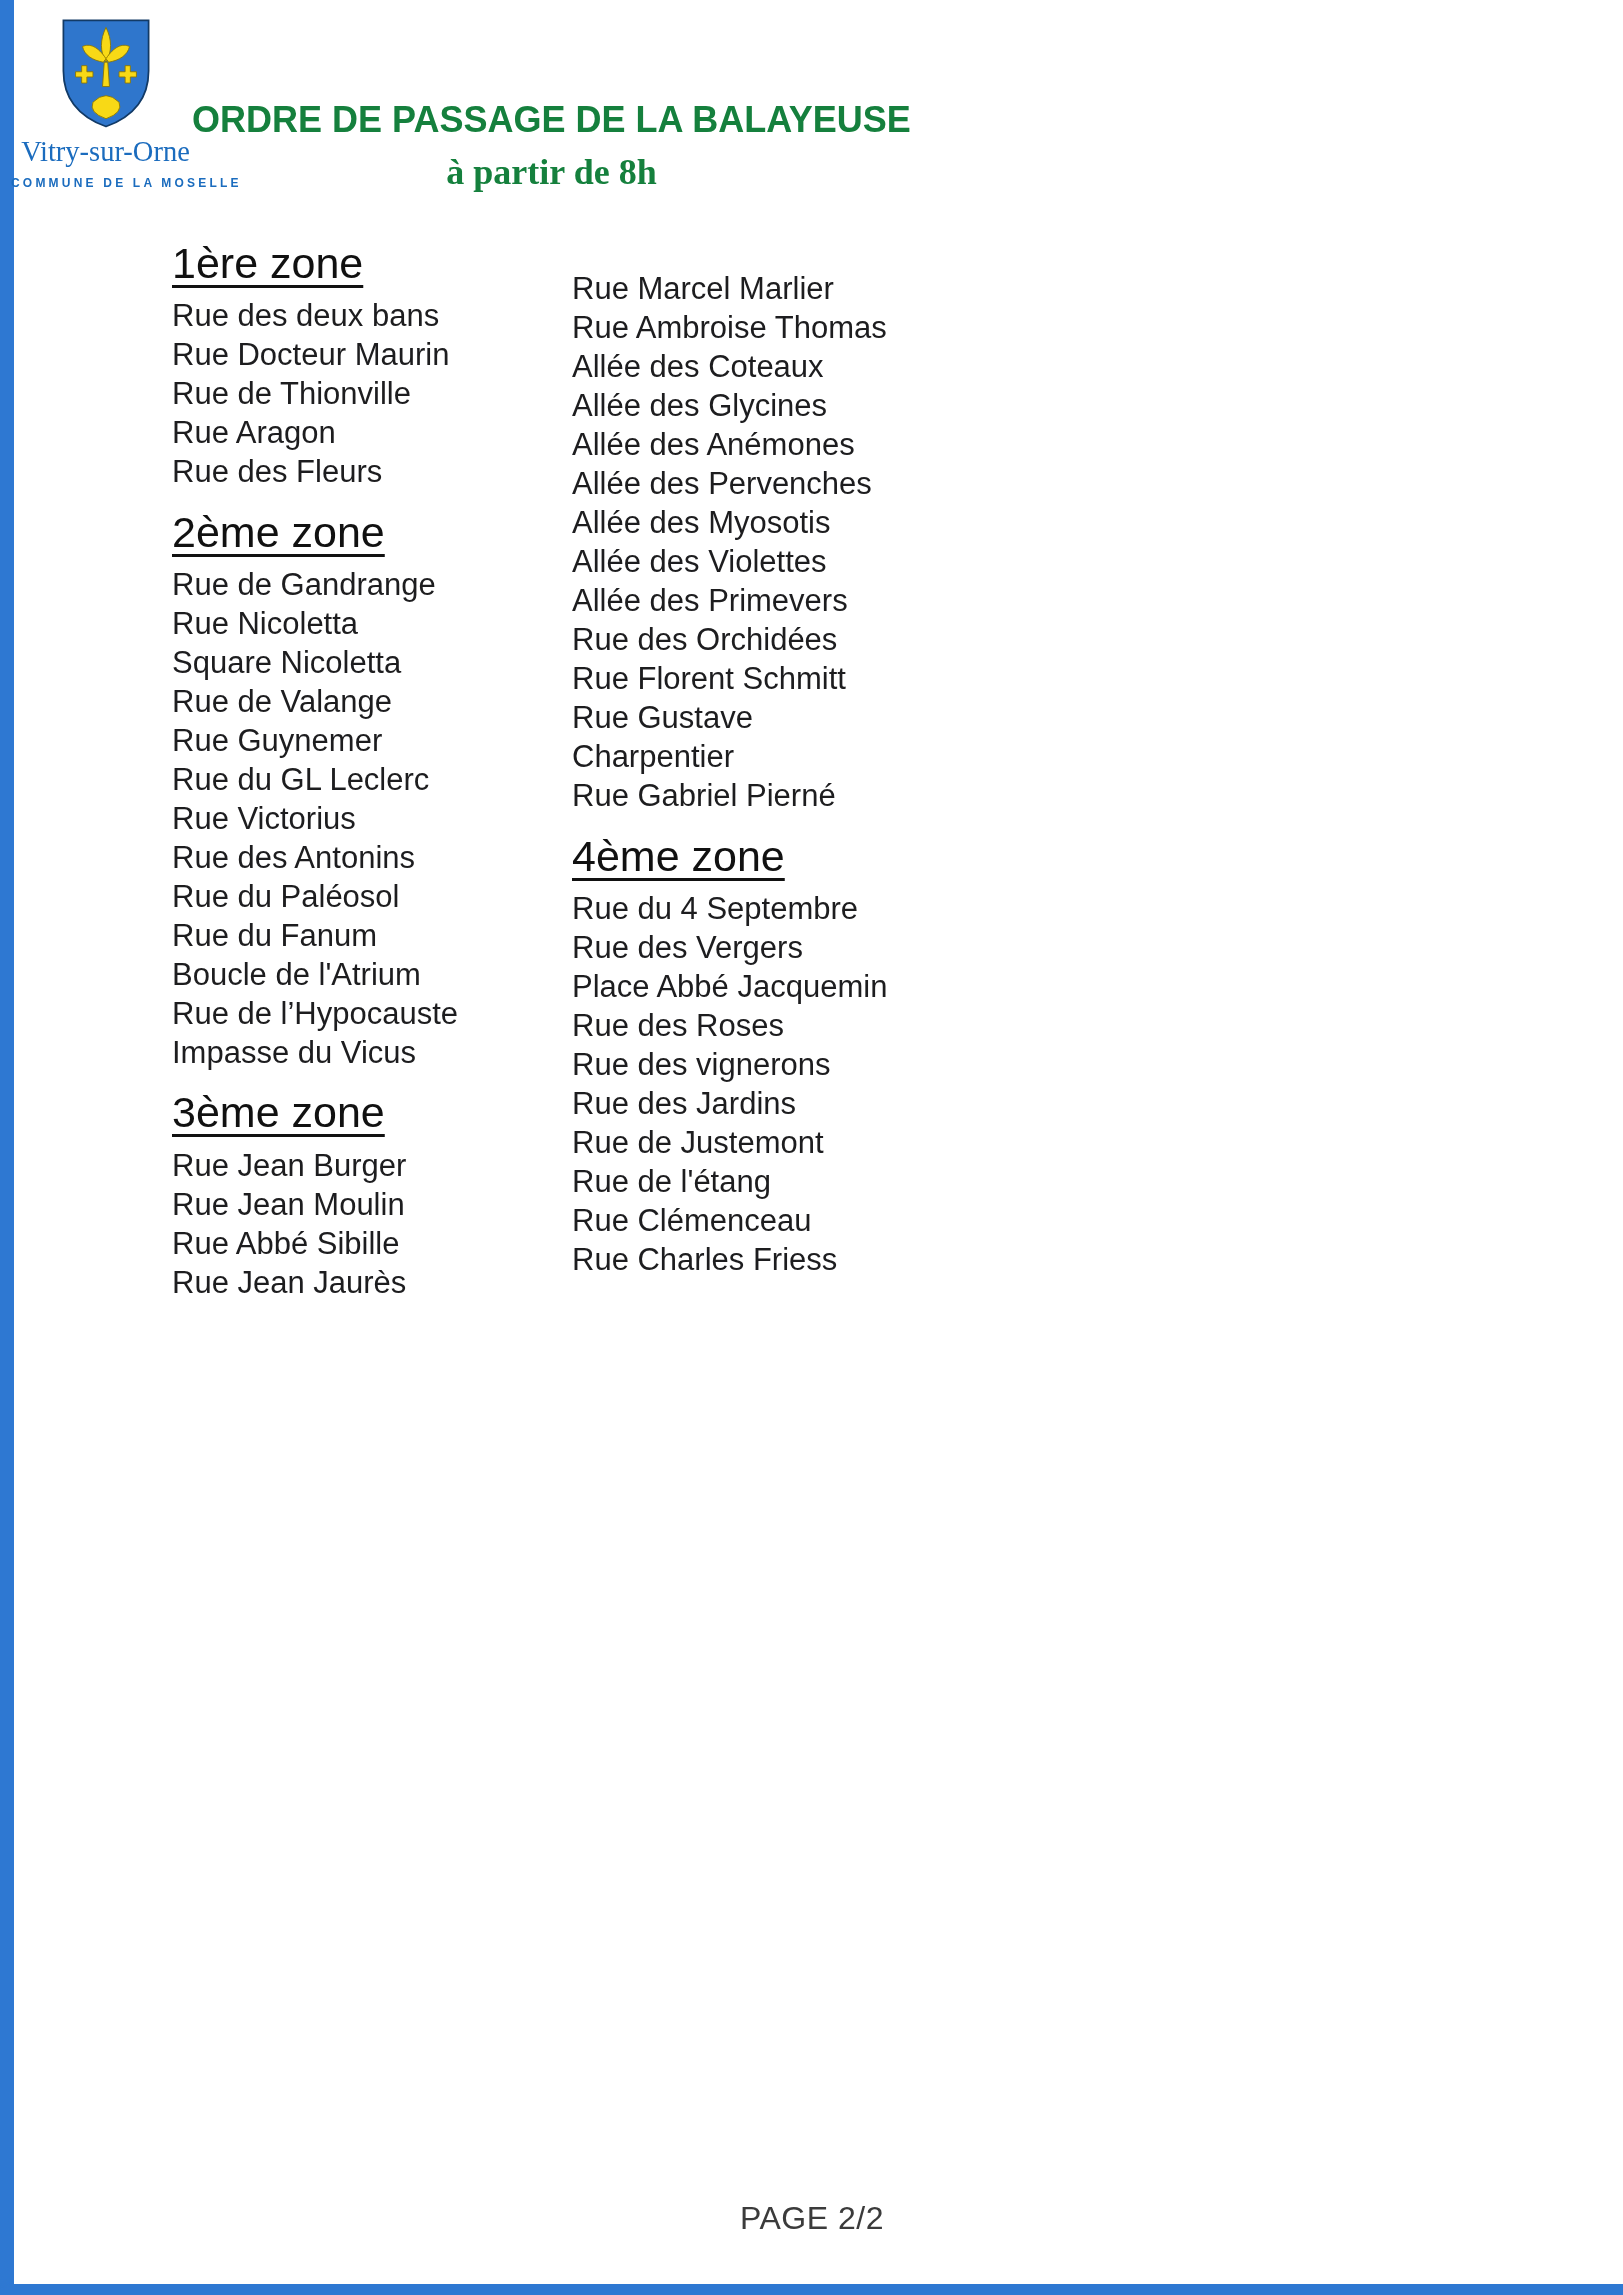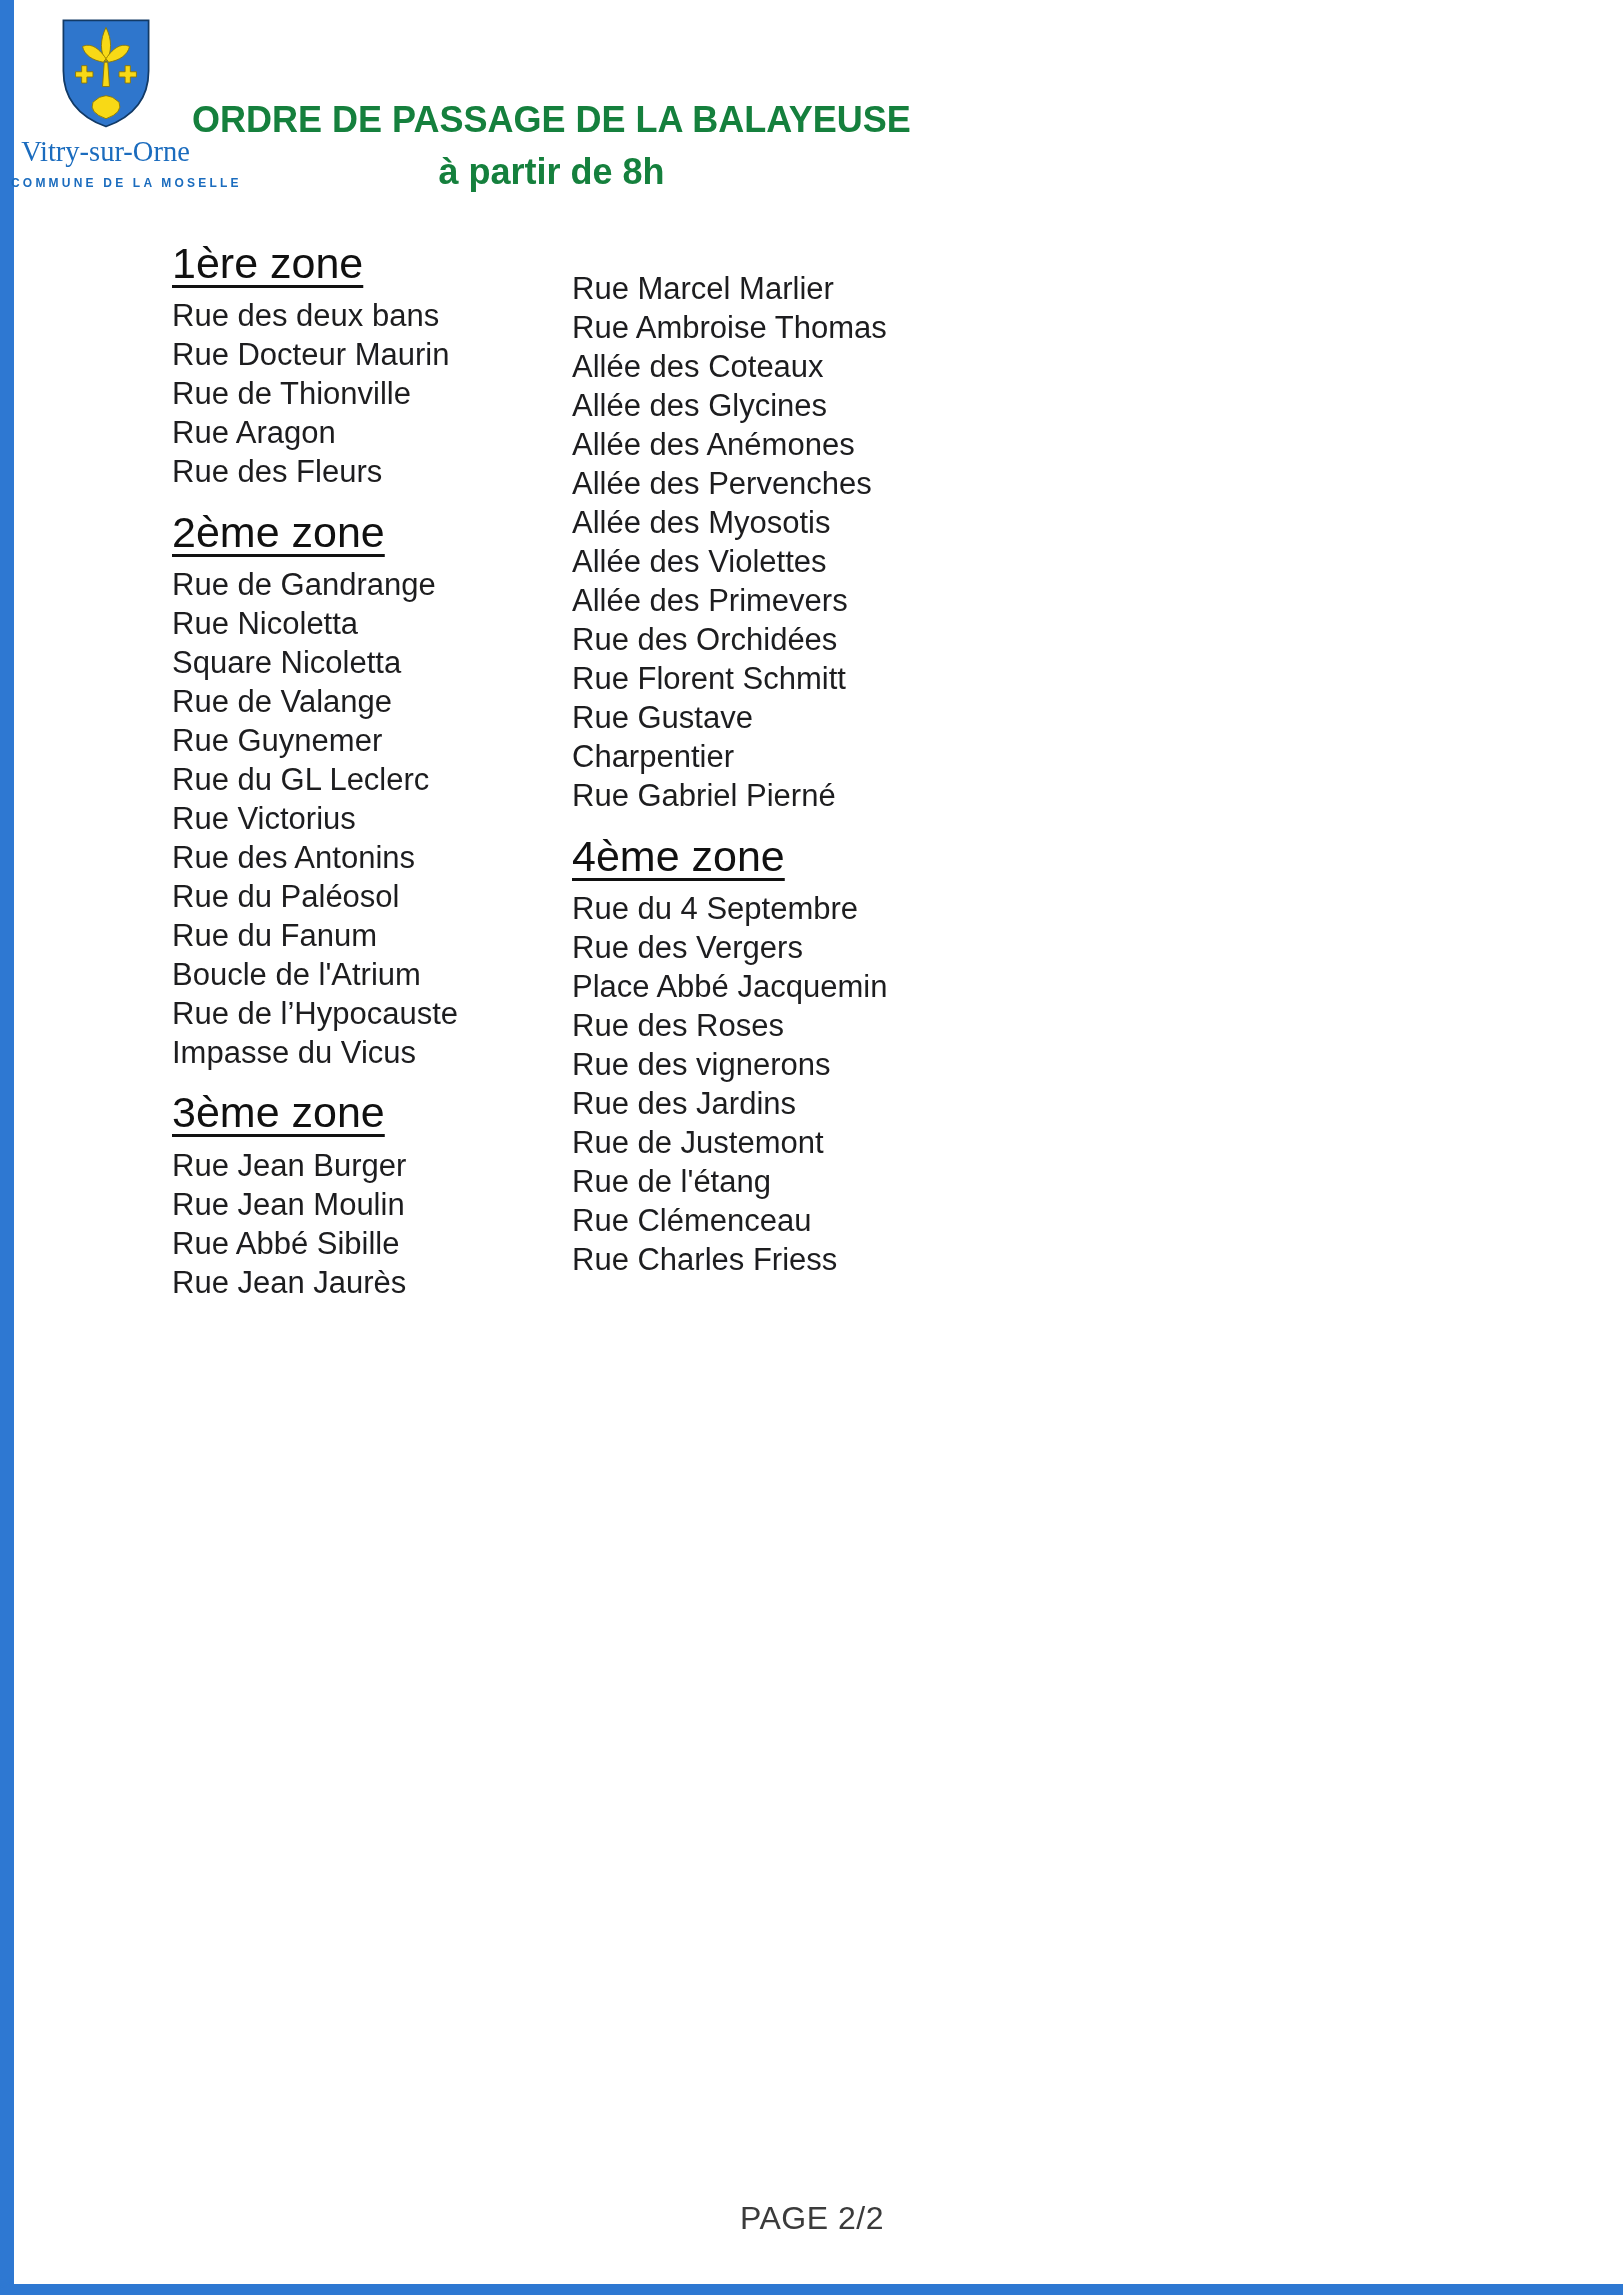--- a/index.html
+++ b/index.html
@@ -31,21 +31,21 @@
   .logo-sub{
     font-size:12px;letter-spacing:3.2px;color:var(--logo-text);
     margin-top:8.3px;font-weight:600;white-space:nowrap;
   }
 
   .title-block{
     position:absolute;left:184px;top:53px;width:735px;
     text-align:center;font-weight:700;color:#15803d;margin-top:44px;
   }
   .title-line1{font-size:36px;line-height:46px;}
-  .title-line2{font-size:36px;line-height:46px;margin-top:5.5px;}
+  .title-line2{font-size:36px;line-height:46px;margin-top:5.5px;font-family:Liberation Serif, serif;}
 
   .col{position:absolute;}
   .col-1{left:172px;top:239px;width:395px;}
   .col-2{left:572px;top:269px;width:342px;}
 
   .zone-heading{
     font-size:43px;line-height:48px;margin:16.5px 0 9.2px;color:#111111;
     text-decoration:underline;
     text-decoration-thickness:2.8px;
     text-underline-offset:7.3px;

